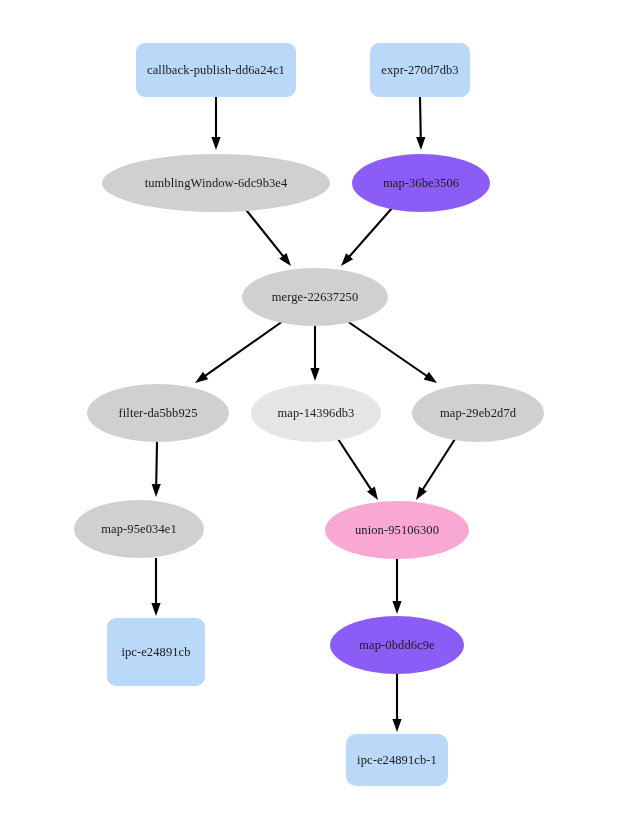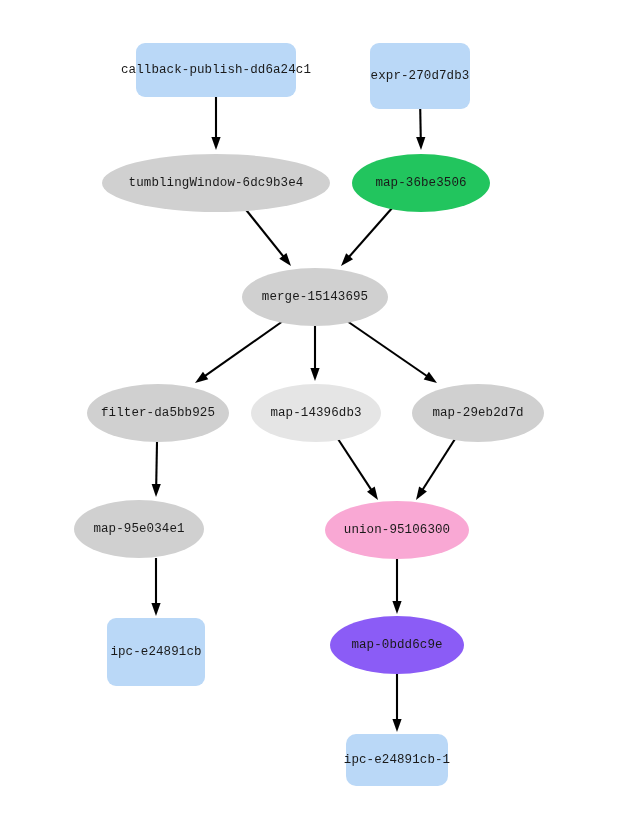--- a/index.html
+++ b/index.html
@@ -30,21 +30,21 @@
   }
   .node {
     position: absolute;
     display: flex;
     align-items: center;
     justify-content: center;
     box-sizing: border-box;
     white-space: nowrap;
   }
   .node-label {
-    font-family: Liberation Mono, monospace;
+    font-family: Liberation Serif, serif;
     font-size: 12.5px;
     line-height: 1;
     color: #1a1a1a;
     letter-spacing: 0.1px;
     white-space: nowrap;
     text-align: center;
   }
   .node.shape-ellipse {
     border-radius: 50%;
   }
@@ -107,31 +107,31 @@
       </g>
       <g>
         <line x1="397" y1="674" x2="397" y2="721" stroke="#000000" stroke-width="2.1"></line>
         <polygon points="397,732 392.4,719 401.6,719" fill="#000000"></polygon>
       </g>
     </svg>
   <div id="node-layer">
       <div class="node shape-box" style="left: 136px; top: 43px; width: 160px; height: 54px; background: rgb(186, 216, 247);">
         <span class="node-label">callback-publish-dd6a24c1</span>
       </div>
-      <div class="node shape-box" style="left: 370px; top: 43px; width: 100px; height: 66px; background: rgb(186, 216, 247);">
+      <div class="node shape-box" style="left: 370px; top: 43px; width: 100px; height: 54px; background: rgb(186, 216, 247);">
         <span class="node-label">expr-270d7db3</span>
       </div>
       <div class="node shape-ellipse" style="left: 102px; top: 154px; width: 228px; height: 58px; background: rgb(208, 208, 208);">
         <span class="node-label">tumblingWindow-6dc9b3e4</span>
       </div>
-      <div class="node shape-ellipse" style="left: 352px; top: 154px; width: 138px; height: 58px; background: #22c55e;">
+      <div class="node shape-ellipse" style="left: 352px; top: 154px; width: 138px; height: 58px; background: #8b5cf6;">
         <span class="node-label">map-36be3506</span>
       </div>
       <div class="node shape-ellipse" style="left: 242px; top: 268px; width: 146px; height: 58px; background: rgb(208, 208, 208);">
-        <span class="node-label">merge-15143695</span>
+        <span class="node-label">merge-22637250</span>
       </div>
       <div class="node shape-ellipse" style="left: 87px; top: 384px; width: 142px; height: 58px; background: rgb(208, 208, 208);">
         <span class="node-label">filter-da5bb925</span>
       </div>
       <div class="node shape-ellipse" style="left: 251px; top: 384px; width: 130px; height: 58px; background: #e5e5e5;">
         <span class="node-label">map-14396db3</span>
       </div>
       <div class="node shape-ellipse" style="left: 412px; top: 384px; width: 132px; height: 58px; background: rgb(208, 208, 208);">
         <span class="node-label">map-29eb2d7d</span>
       </div>

